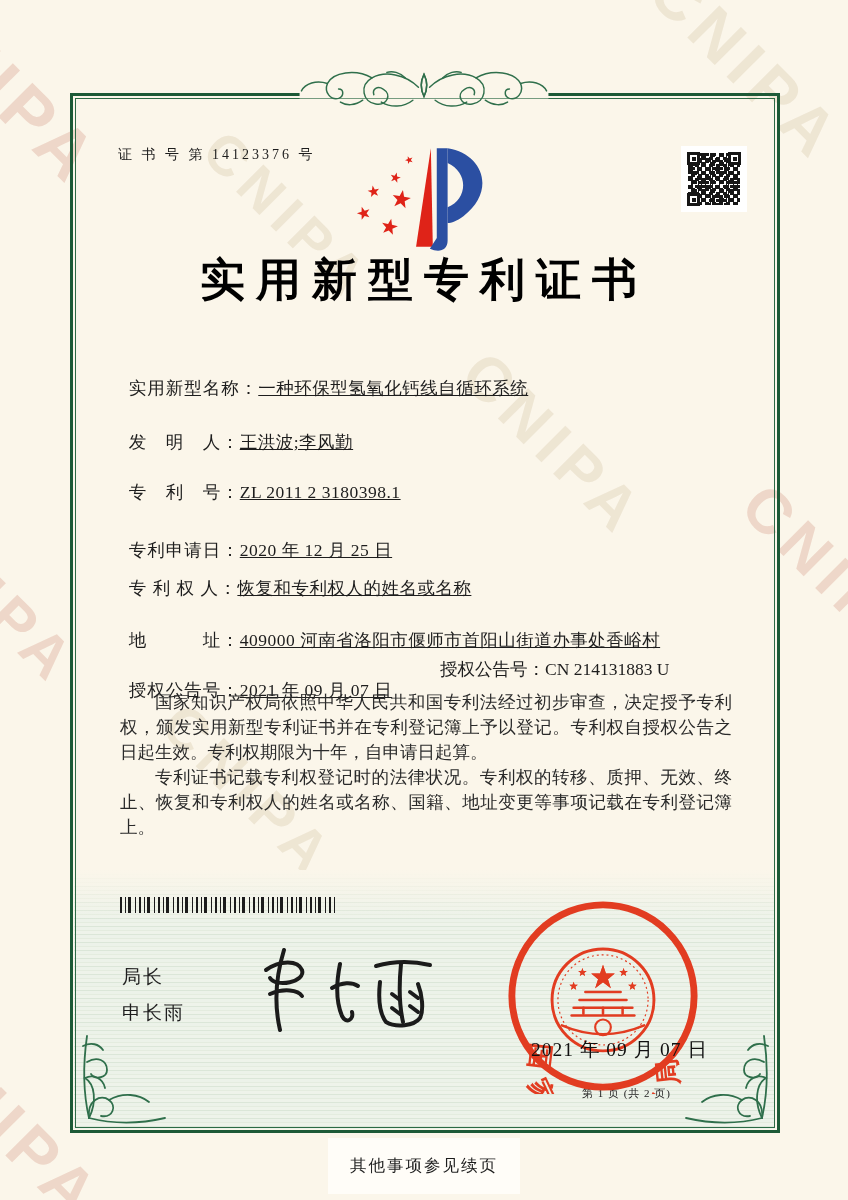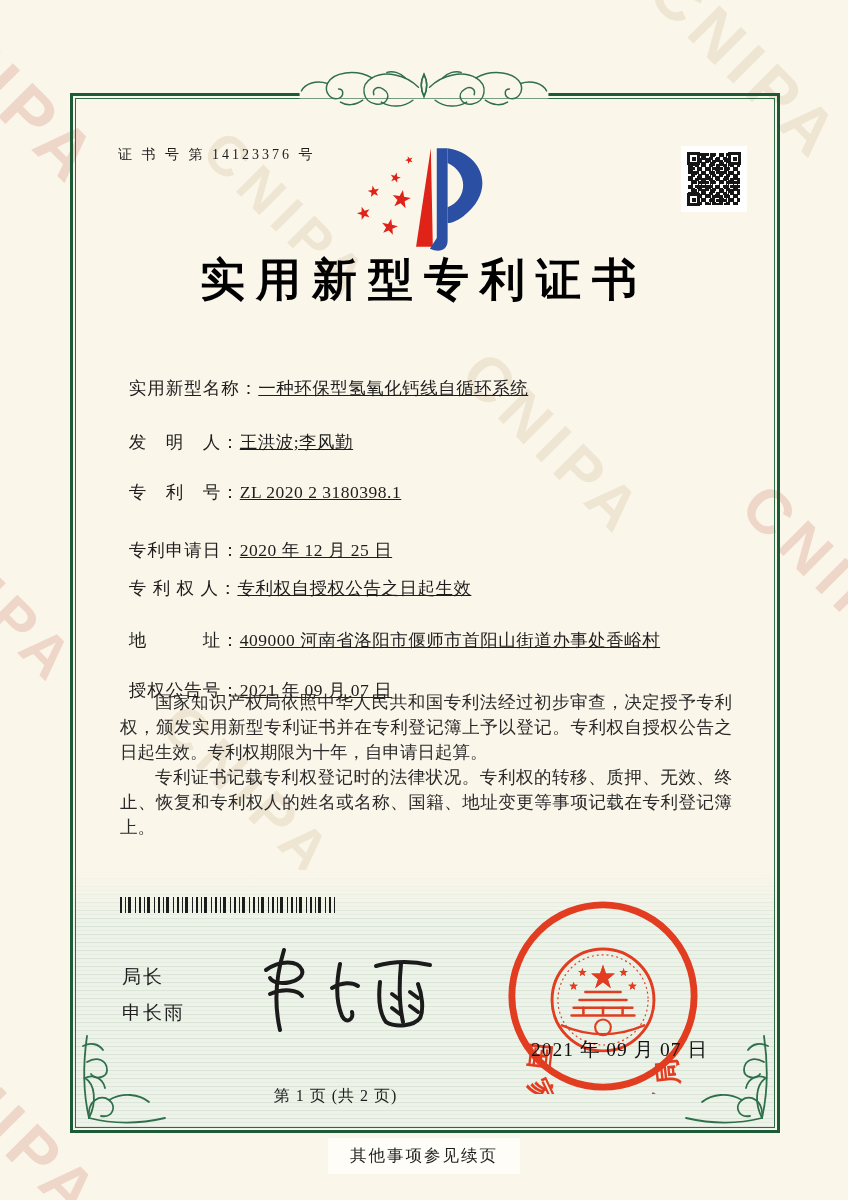--- a/index.html
+++ b/index.html
@@ -83,24 +83,24 @@
   .sig-title{position:absolute;left:122px;top:964px;font-size:19px;letter-spacing:2px;z-index:3;}
   .sig-name{position:absolute;left:122px;top:1000px;font-size:19px;letter-spacing:2px;z-index:3;}
   .signature{position:absolute;left:246px;top:936px;z-index:3;}
 
   
   .seal{position:absolute;left:505px;top:898px;z-index:4;opacity:0.95;}
   .seal-date{position:absolute;left:531px;top:1036px;z-index:5;font-size:19.5px;
     letter-spacing:1px;color:#101010;white-space:pre;}
 
   
-  .page-indicator{position:absolute;left:0;top:1086px;width:671px;text-align:center;
-    z-index:3;font-size:16px;letter-spacing:1px;}
+  .page-indicator{position:absolute;left:0;top:1086px;width:671px;text-align:right;
+    z-index:3;font-size:11px;letter-spacing:1px;}
   .note-box{position:absolute;left:50%;transform:translateX(-50%);top:1138px;z-index:3;
-    background:#fffdf8;padding:7px 22px;font-size:16.5px;letter-spacing:2px;}
+    background:#fffdf8;padding:17px 22px;font-size:16.5px;letter-spacing:2px;}
 </style>
 </head>
 <body>
 
 <span class="wm pink wm1">CNIPA</span>
 <span class="wm beige wm2">CNIPA</span>
 <span class="wm beige wm3">CNIPA</span>
 <span class="wm pink wm4">CNIPA</span>
 <span class="wm pink wm5">CNIPA</span>
 <span class="wm pink wm6">CNIPA</span>
@@ -180,33 +180,34 @@
 
 <div class="title">实用新型专利证书</div>
 
 <div class="frow" id="r0">
   <span class="flabel">实用新型名称：</span><span class="fvalue">一种环保型氢氧化钙线自循环系统</span>
 </div>
 <div class="frow" id="r1">
   <span class="flabel">发　明　人：</span><span class="fvalue">王洪波;李风勤</span>
 </div>
 <div class="frow" id="r2">
-  <span class="flabel">专　利　号：</span><span class="fvalue">ZL 2020 2 3180398.1</span>
+  <span class="flabel">专　利　号：</span><span class="fvalue">ZL 2011 2 3180398.1</span>
 </div>
 <div class="frow" id="r3">
   <span class="flabel">专利申请日：</span><span class="fvalue">2020 年 12 月 25 日</span>
 </div>
 <div class="frow" id="r4">
-  <span class="flabel">专 利 权 人：</span><span class="fvalue">专利权自授权公告之日起生效</span>
+  <span class="flabel">专 利 权 人：</span><span class="fvalue">恢复和专利权人的姓名或名称</span>
 </div>
 <div class="frow" id="r5">
   <span class="flabel">地　　　址：</span><span class="fvalue">409000 河南省洛阳市偃师市首阳山街道办事处香峪村</span>
 </div>
 <div class="frow" id="r6">
   <span class="flabel">授权公告号：</span><span class="fvalue">2021 年 09 月 07 日</span>
+  <span class="grant-no"><span>授权公告号：</span><span>CN 214131883 U</span></span>
 </div>
 
 <div class="bodytext">
   <p>国家知识产权局依照中华人民共和国专利法经过初步审查，决定授予专利权，颁发实用新型专利证书并在专利登记簿上予以登记。专利权自授权公告之日起生效。专利权期限为十年，自申请日起算。</p>
   <p>专利证书记载专利权登记时的法律状况。专利权的转移、质押、无效、终止、恢复和专利权人的姓名或名称、国籍、地址变更等事项记载在专利登记簿上。</p>
 </div>
 
 <div class="barcode"></div>
 
 <div class="sig-title">局长</div>

